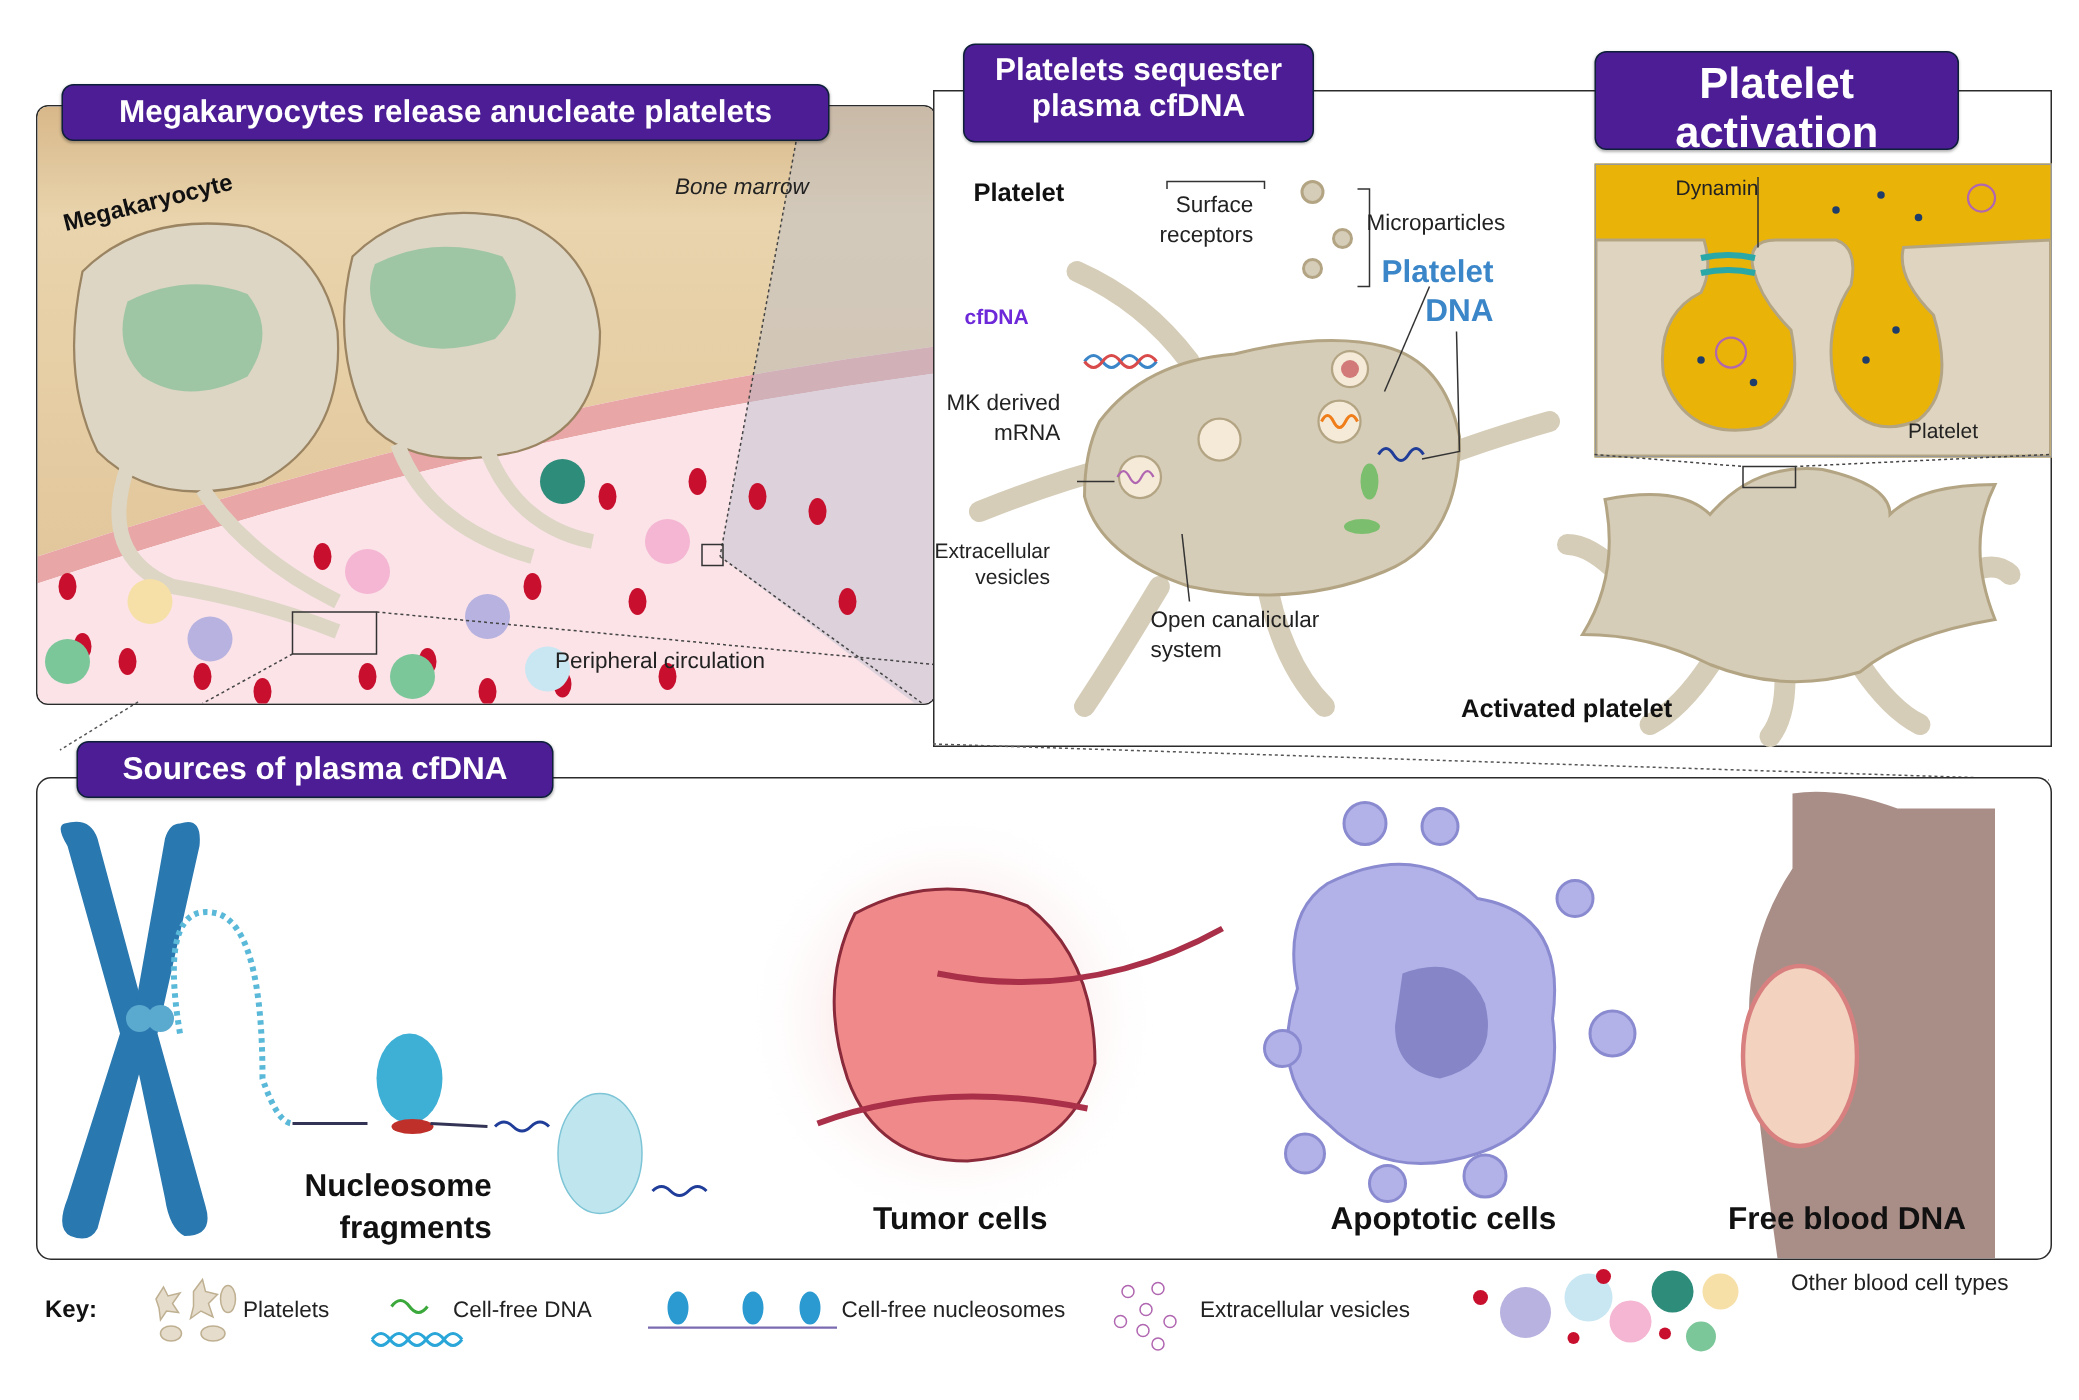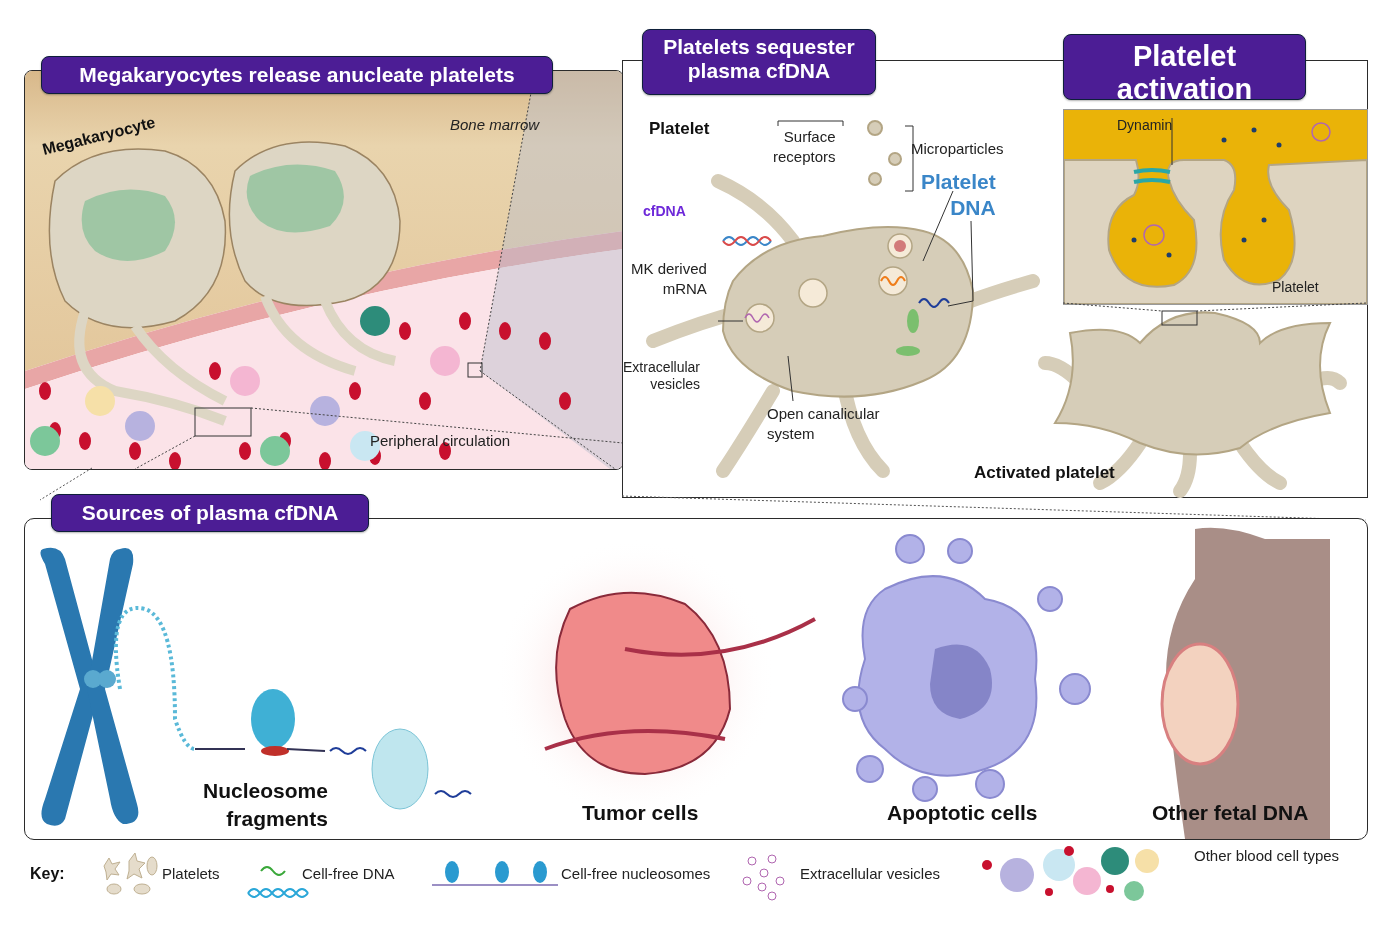--- a/index.html
+++ b/index.html
@@ -245,21 +245,21 @@
 
     <path d="M1170 10 Q1200 5 1240 20 L1305 20 L1305 320 L1160 320 Q1150 250 1145 200 Q1130 120 1170 60 Z" fill="#9a7a72" opacity="0.85"></path>
     <ellipse cx="1175" cy="185" rx="38" ry="60" fill="#f3d2bf" stroke="#d88080" stroke-width="3"></ellipse>
   </svg>
   <div class="lbl-b center" style="left:178px;top:258px;font-size:21px;line-height:28px;">
     <div>Nucleosome</div>
     <div>fragments</div>
   </div>
   <div class="lbl-b" style="left:557px;top:282px;font-size:21px;">Tumor cells</div>
   <div class="lbl-b" style="left:862px;top:282px;font-size:21px;">Apoptotic cells</div>
-  <div class="lbl-b" style="left:1127px;top:282px;font-size:21px;">Other fetal DNA</div>
+  <div class="lbl-b" style="left:1127px;top:282px;font-size:21px;">Free blood DNA</div>
 </div>
 <div class="pill" style="left:27px;top:494px;width:316px;height:36px;font-size:21px;line-height:36px;margin-left:24px;">
   <span>Sources of plasma cfDNA</span>
 </div>
 
 <div class="abs" style="left:24px;top:845px;width:1342px;height:80px;">
   <div class="lbl-b" style="left:6px;top:20px;font-size:16px;">Key:</div>
   <svg width="70" height="50" style="left:70px;top:6px;">
     <g fill="#e5dccb" stroke="#bfb092">
         <path d="M10 15 l5 -8 l3 6 l8 -2 l-5 7 l4 6 l-8 -1 l-4 6 l-1 -8 Z"></path>

